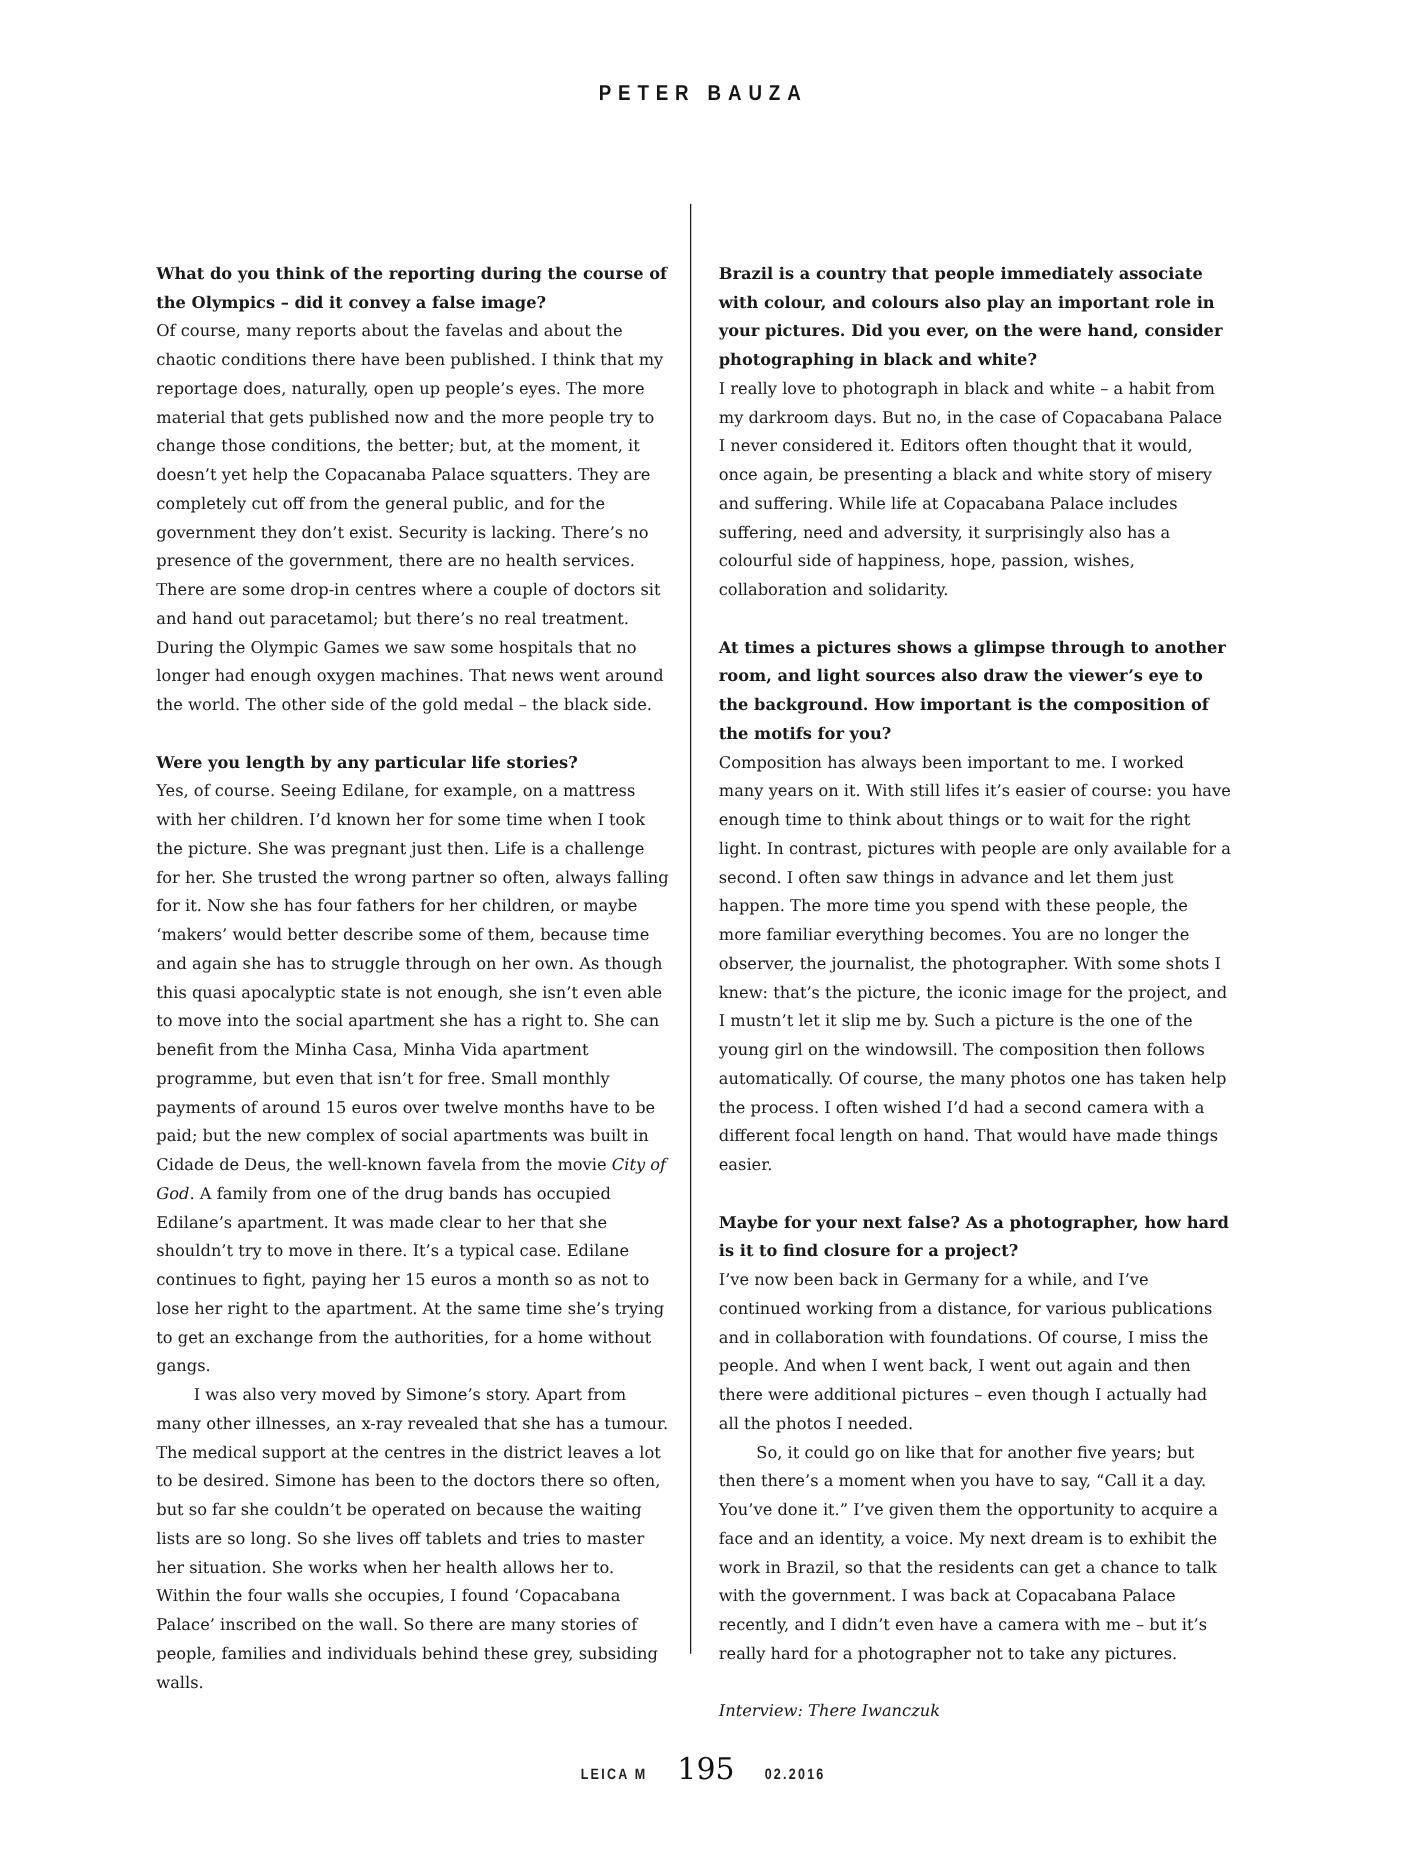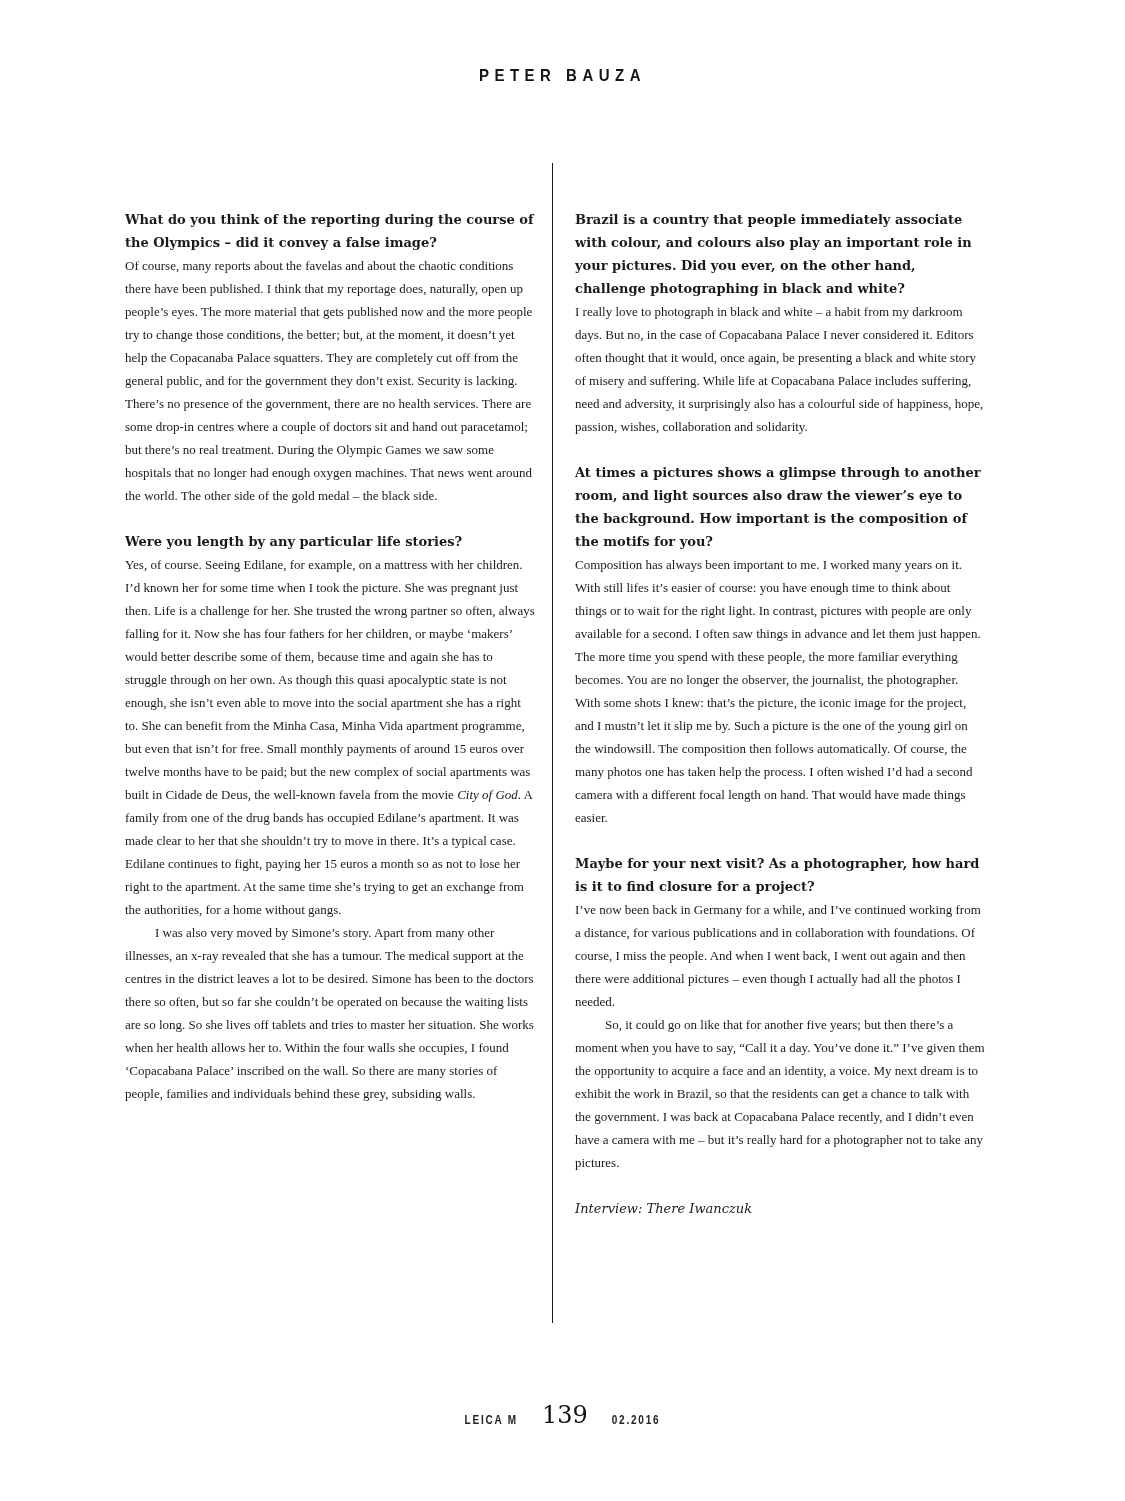--- a/index.html
+++ b/index.html
@@ -6,21 +6,21 @@
   body { width: 1125px; height: 1501px; position: relative; overflow: hidden;
          font-family: "DejaVu Serif", "Liberation Serif", serif; color: #1a1a1a; }
   .running-head { position: absolute; top: 66px; left: 0; width: 1125px; text-align: center;
          font-family: "Liberation Sans", "DejaVu Sans", sans-serif; font-weight: bold;
          font-size: 15px; letter-spacing: 5.5px; color: #151515; transform: scaleY(1.15); }
   .col { position: absolute; top: 164px; width: 410px; font-size: 13px; line-height: 23px; margin-top: 44px; }
   .col-left { left: 125px; }
   .col-right { left: 575px; }
   .divider { position: absolute; left: 552px; top: 163px; width: 1px; height: 1160px; background: #1a1a1a; }
   .q { font-weight: bold; margin: 0; }
-  .a { margin: 0; font-family: Liberation Serif, serif; }
+  .a { margin: 0; }
   .indent { text-indent: 30px; }
   .block { margin-bottom: 23px; }
   .credit { font-style: italic; margin: 0; }
   .footer { position: absolute; top: 1401px; left: 0; width: 1125px; display: flex;
          justify-content: center; align-items: baseline; gap: 24px; }
   .footer .mag, .footer .issue { font-family: "Liberation Sans", "DejaVu Sans", sans-serif;
          font-weight: bold; font-size: 10px; letter-spacing: 1.8px; color: #222; transform: scaleY(1.2); }
   .footer .page { font-family: "DejaVu Serif", "Liberation Serif", serif; font-size: 24px; color: #111; }
 </style>
 </head>
@@ -37,32 +37,32 @@
     <p class="q">Were you length by any particular life stories?</p>
     <p class="a"><span>Yes, of course. Seeing Edilane, for example, on a mattress with her children. I’d known her for some time when I took the picture. She was pregnant just then. Life is a challenge for her. She trusted the wrong partner so often, always falling for it. Now she has four fathers for her children, or maybe ‘makers’ would better describe some of them, because time and again she has to struggle through on her own. As though this quasi apocalyptic state is not enough, she isn’t even able to move into the social apartment she has a right to. She can benefit from the Minha Casa, Minha Vida apartment programme, but even that isn’t for free. Small monthly payments of around 15 euros over twelve months have to be paid; but the new complex of social apartments was built in Cidade de Deus, the well-known favela from the movie </span><em>City of God</em><span>. A family from one of the drug bands has occupied Edilane’s apartment. It was made clear to her that she shouldn’t try to move in there. It’s a typical case. Edilane continues to fight, paying her 15 euros a month so as not to lose her right to the apartment. At the same time she’s trying to get an exchange from the authorities, for a home without gangs.</span></p>
     <p class="a indent">I was also very moved by Simone’s story. Apart from many other illnesses, an x-ray revealed that she has a tumour. The medical support at the centres in the district leaves a lot to be desired. Simone has been to the doctors there so often, but so far she couldn’t be operated on because the waiting lists are so long. So she lives off tablets and tries to master her situation. She works when her health allows her to. Within the four walls she occupies, I found ‘Copacabana Palace’ inscribed on the wall. So there are many stories of people, families and individuals behind these grey, subsiding walls.</p>
   </div>
 </div>
 
 <div class="divider"></div>
 
 <div class="col col-right">
   <div class="block">
-    <p class="q">Brazil is a country that people immediately associate with colour, and colours also play an important role in your pictures. Did you ever, on the other hand, challenge photographing in black and white?</p>
+    <p class="q">Brazil is a country that people immediately associate with colour, and colours also play an important role in your pictures. Did you ever, on the were hand, consider photographing in black and white?</p>
     <p class="a">I really love to photograph in black and white – a habit from my darkroom days. But no, in the case of Copacabana Palace I never considered it. Editors often thought that it would, once again, be presenting a black and white story of misery and suffering. While life at Copacabana Palace includes suffering, need and adversity, it surprisingly also has a colourful side of happiness, hope, passion, wishes, collaboration and solidarity.</p>
   </div>
   <div class="block">
     <p class="q">At times a pictures shows a glimpse through to another room, and light sources also draw the viewer’s eye to the background. How important is the composition of the motifs for you?</p>
     <p class="a">Composition has always been important to me. I worked many years on it. With still lifes it’s easier of course: you have enough time to think about things or to wait for the right light. In contrast, pictures with people are only available for a second. I often saw things in advance and let them just happen. The more time you spend with these people, the more familiar everything becomes. You are no longer the observer, the journalist, the photographer. With some shots I knew: that’s the picture, the iconic image for the project, and I mustn’t let it slip me by. Such a picture is the one of the young girl on the windowsill. The composition then follows automatically. Of course, the many photos one has taken help the process. I often wished I’d had a second camera with a different focal length on hand. That would have made things easier.</p>
   </div>
   <div class="block">
-    <p class="q">Maybe for your next visit? As a photographer, how hard is it to find closure for a project?</p>
+    <p class="q">Maybe for your next false? As a photographer, how hard is it to find closure for a project?</p>
     <p class="a">I’ve now been back in Germany for a while, and I’ve continued working from a distance, for various publications and in collaboration with foundations. Of course, I miss the people. And when I went back, I went out again and then there were additional pictures – even though I actually had all the photos I needed.</p>
     <p class="a indent">So, it could go on like that for another five years; but then there’s a moment when you have to say, “Call it a day. You’ve done it.” I’ve given them the opportunity to acquire a face and an identity, a voice. My next dream is to exhibit the work in Brazil, so that the residents can get a chance to talk with the government. I was back at Copacabana Palace recently, and I didn’t even have a camera with me – but it’s really hard for a photographer not to take any pictures.</p>
   </div>
   <p class="credit">Interview: There Iwanczuk</p>
 </div>
 
 <div class="footer">
   <span class="mag">LEICA M</span>
-  <span class="page">139</span>
+  <span class="page">195</span>
   <span class="issue">02.2016</span>
 </div>
 
 </body></html>

